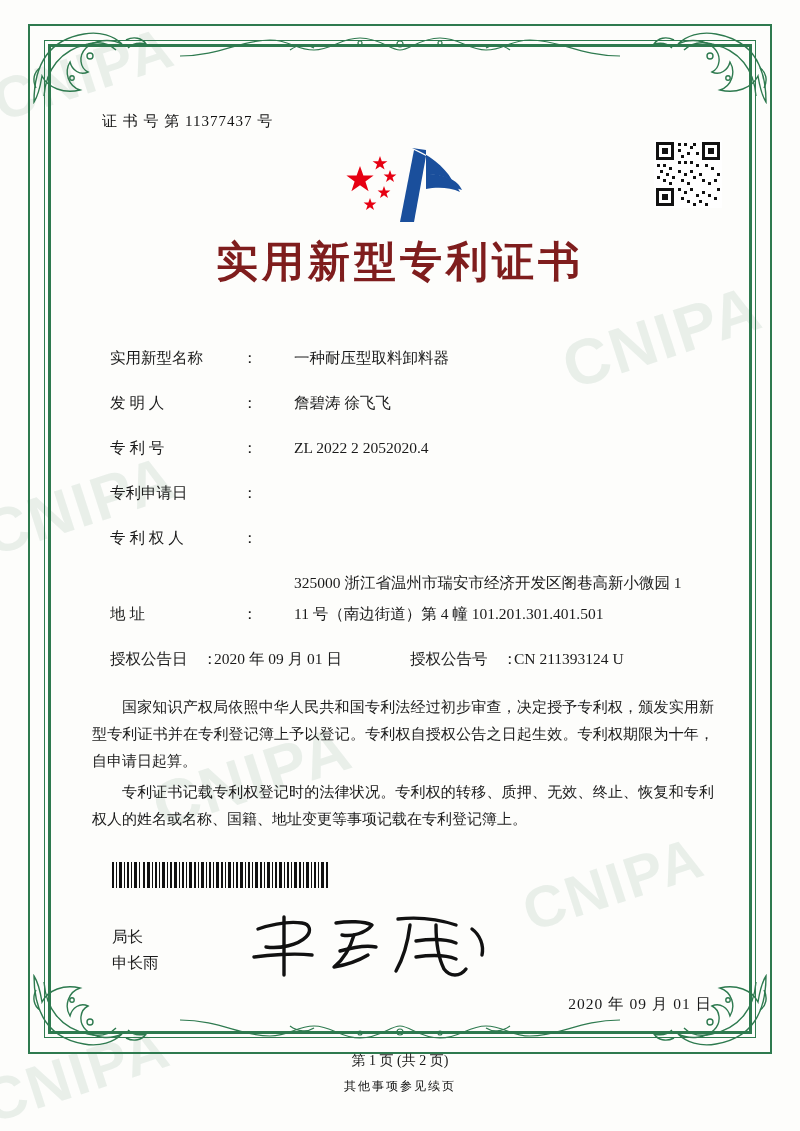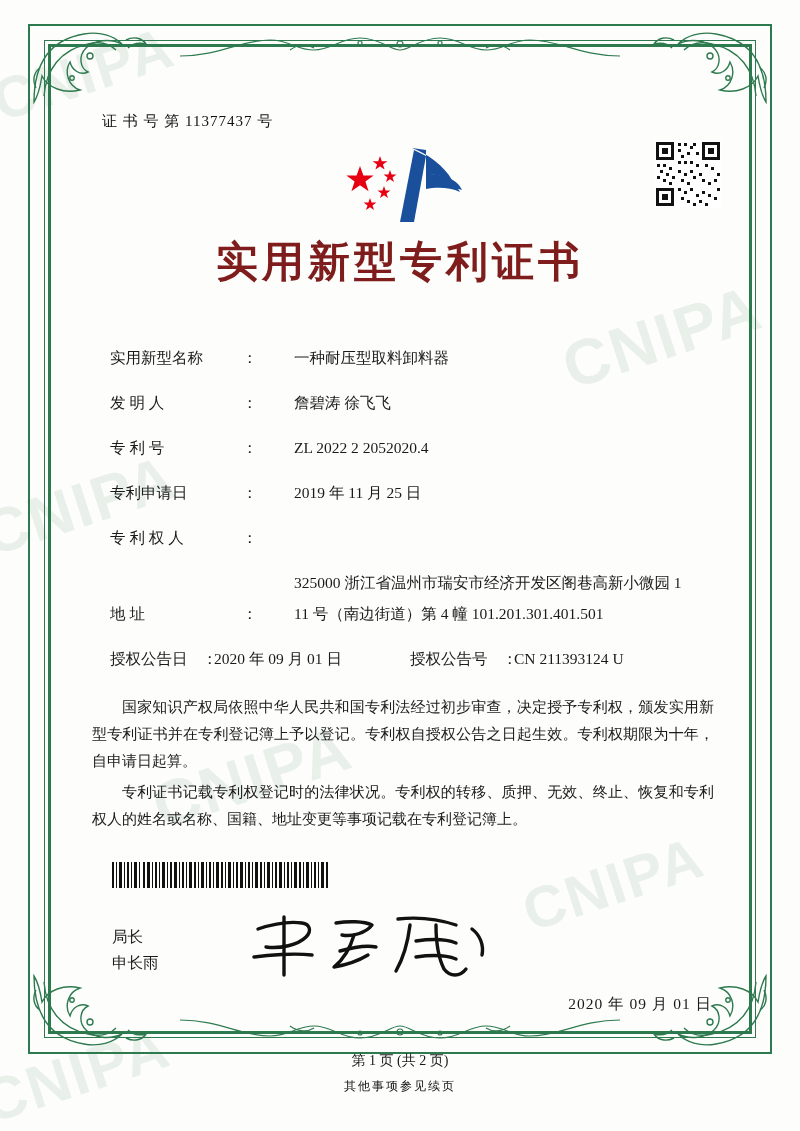--- a/index.html
+++ b/index.html
@@ -408,21 +408,20 @@
 
       <div class="field-row">
         <div class="f-label spread">专 利 号</div>
         <div class="f-colon">：</div>
         <div class="f-value">ZL 2022 2 2052020.4</div>
       </div>
 
       <div class="field-row">
         <div class="f-label">专利申请日</div>
         <div class="f-colon">：</div>
-        <div class="f-value">2019 年 11 月 25 日</div>
       </div>
 
       <div class="field-row">
         <div class="f-label spread">专 利 权 人</div>
         <div class="f-colon">：</div>
       </div>
 
       <div class="field-row">
         <div class="f-label spread">地     址</div>
         <div class="f-colon">：</div>

